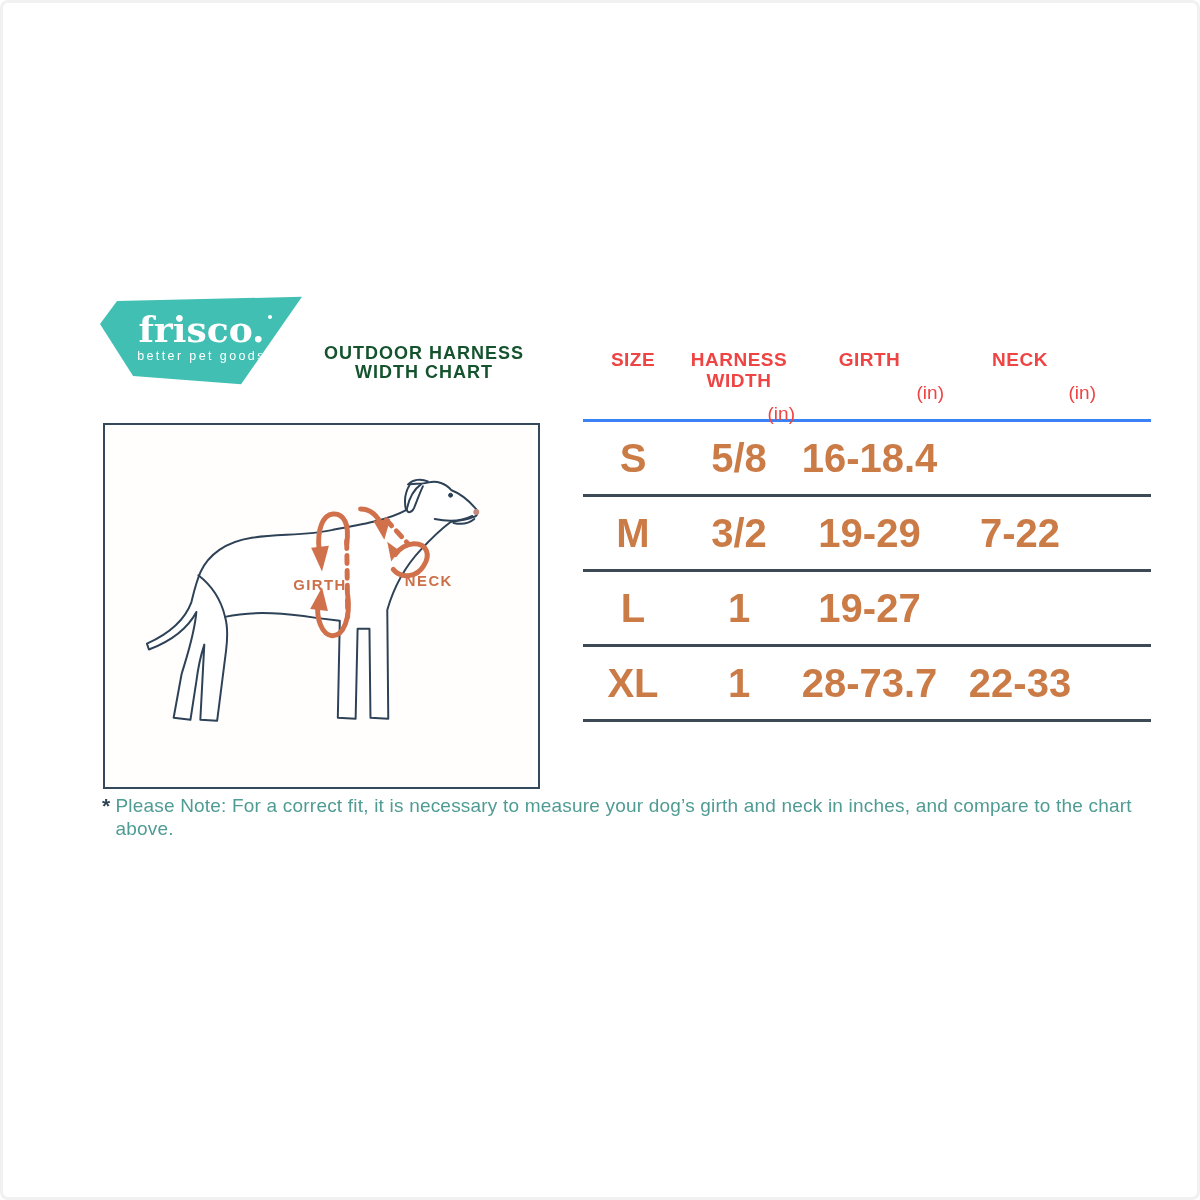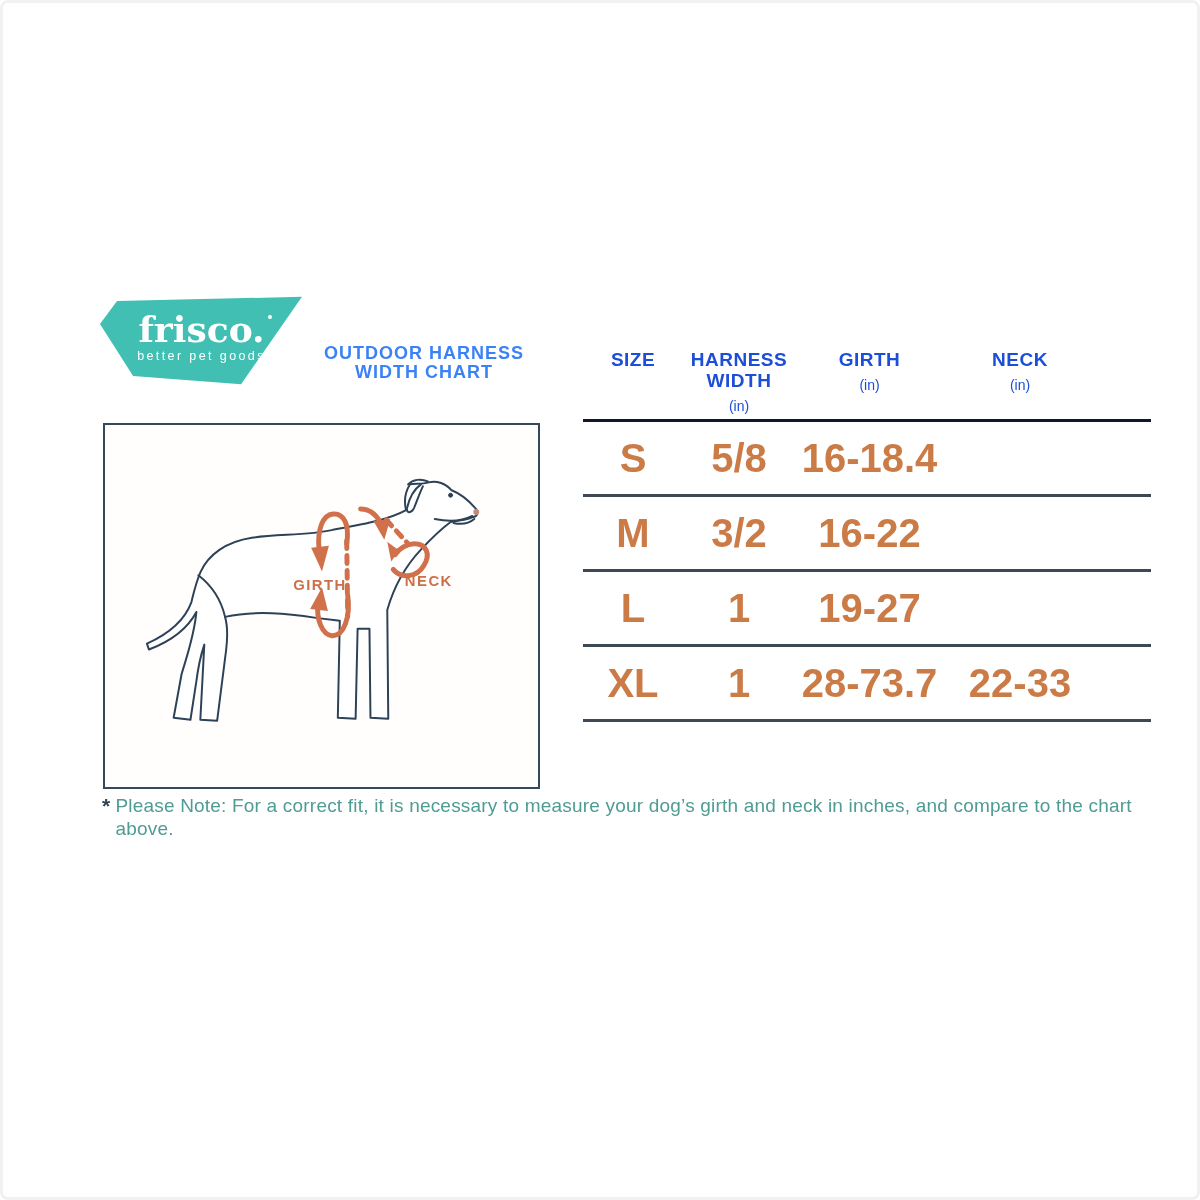--- a/index.html
+++ b/index.html
@@ -17,42 +17,42 @@
   }
   .brand{
     position:relative;font-family:"DejaVu Serif", serif;font-weight:bold;
     font-size:36px;line-height:34px;color:#ffffff;
   }
   .tm-dot{position:absolute;right:-7px;top:3px;width:4px;height:4px;border-radius:50%;background:#ffffff;}
   .tagline{margin-top:3px;font-size:12.5px;letter-spacing:2.4px;color:#ffffff;}
   
   .title{
     position:absolute;left:310px;top:341px;width:222px;text-align:center;
-    color:#3b82f6;font-weight:bold;font-size:18px;line-height:19px;letter-spacing:1px;
+    color:#14532d;font-weight:bold;font-size:18px;line-height:19px;letter-spacing:1px;
   }
   
   .dog-box{
     position:absolute;left:100px;top:420px;width:437px;height:366px;
     border:2px solid #35495c;box-sizing:border-box;background:#fffefd;
   }
   .dog-svg{width:100%;height:100%;display:block;}
   .measure-label{
     font-family:"Liberation Sans", sans-serif;font-weight:bold;font-size:15px;
     letter-spacing:1.5px;fill:#cc7049;
   }
   
   .size-table{position:absolute;left:580px;top:340px;width:568px;}
   .thead,.tr{display:grid;grid-template-columns:100px 112px 149px 152px;}
   .thead{
     height:79px;box-sizing:border-box;padding-top:6px;
-    border-bottom:3px solid #0f172a;color:#1d4ed8;
+    border-bottom:3px solid #3b82f6;color:#ef4444;
   }
   .th{text-align:center;}
   .h-label{font-size:19px;font-weight:bold;letter-spacing:0.5px;line-height:21px;}
-  .h-unit{font-size:14px;line-height:20px;margin-top:5px;}
+  .h-unit{font-size:19px;line-height:20px;margin-top:13px;text-align:right;}
   .tr{height:72px;align-items:center;border-bottom:3px solid #3d4a56;box-sizing:content-box;}
   .td{text-align:center;font-size:40px;font-weight:bold;color:#cb7b46;white-space:nowrap;}
   
   .footnote{
     position:absolute;left:99px;top:791px;width:1080px;display:flex;gap:5px;
     font-size:19px;letter-spacing:0.2px;color:#4f9c94;line-height:23px;
   }
   .footnote-marker{color:#2e4254;font-weight:bold;font-size:21px;line-height:23px;}
 </style>
 </head>
@@ -152,21 +152,22 @@
     </div>
 
     <div class="tr">
       <div class="td">S</div>
       <div class="td">5/8</div>
       <div class="td">16-18.4</div>
     </div>
     <div class="tr">
       <div class="td">M</div>
       <div class="td">3/2</div>
-      <div class="td">16-22</div>
+      <div class="td">19-29</div>
+      <div class="td">7-22</div>
     </div>
     <div class="tr">
       <div class="td">L</div>
       <div class="td">1</div>
       <div class="td">19-27</div>
     </div>
     <div class="tr">
       <div class="td">XL</div>
       <div class="td">1</div>
       <div class="td">28-73.7</div>

